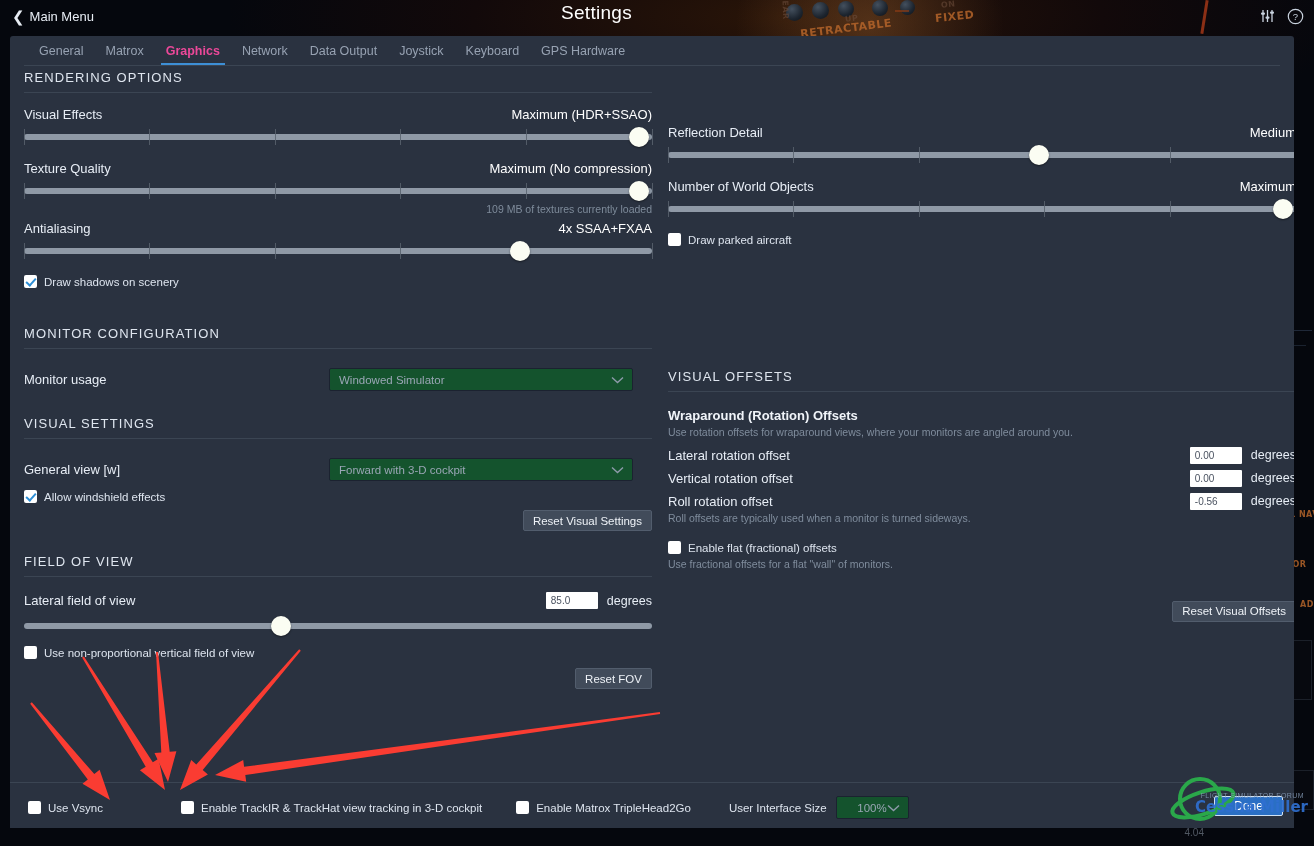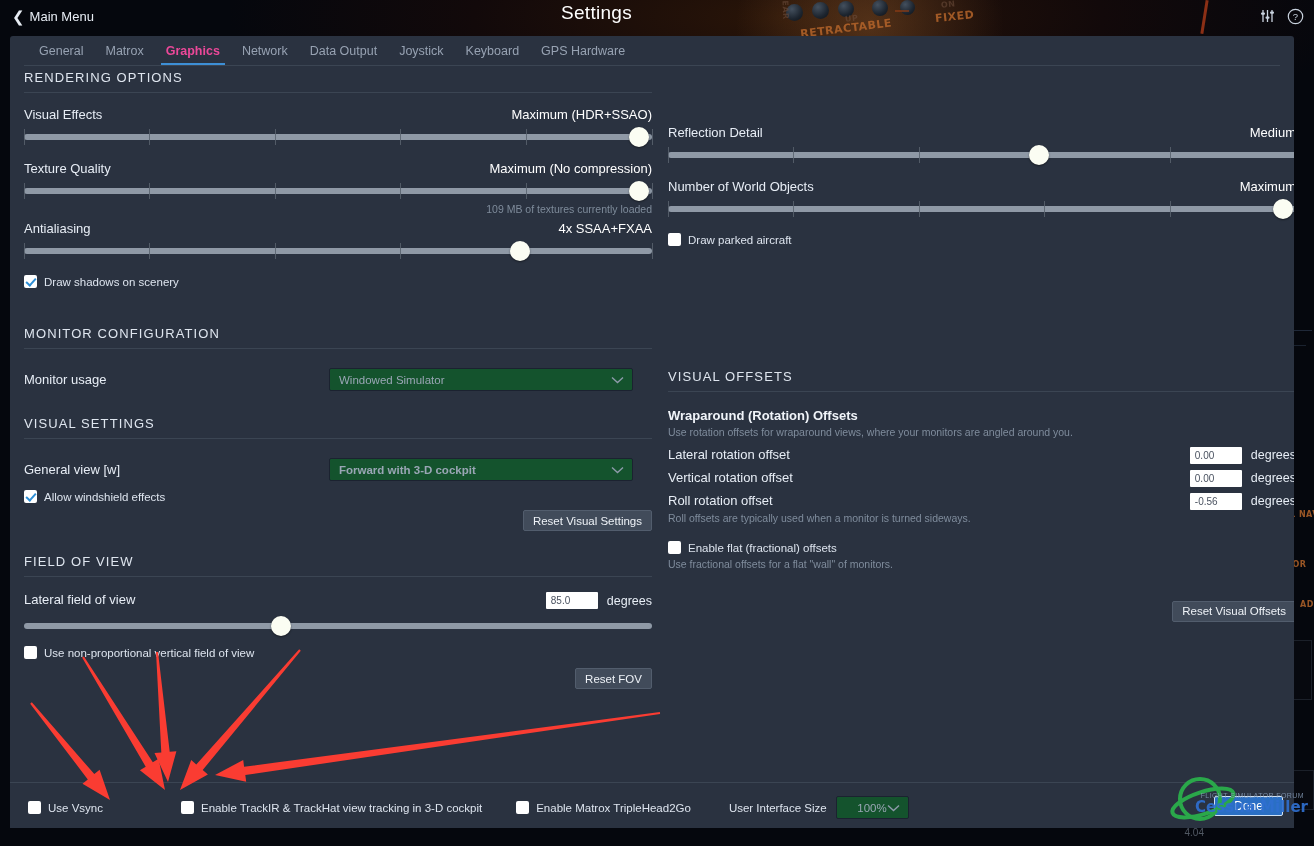--- a/index.html
+++ b/index.html
@@ -115,21 +115,21 @@
   .sec-rule { height: 1px; background: #3b4553; }
 
   
   .row-label {
     color: #e7edf5; font-size: 13px;
   }
   .row-value {
     color: #ffffff; font-size: 13px; text-align: right;
   }
   .lbl-row {
-    display: flex; justify-content: space-between; align-items: flex-start;
+    display: flex; justify-content: space-between; align-items: center;
   }
 
   
   .slider { position: relative; height: 20px; }
   .sl-track {
     position: absolute; left: 0; right: 0; top: 7px; height: 6px;
     background: #8f99a6; border-radius: 3px;
   }
   .sl-tick {
     position: absolute; top: 2px; width: 1px; height: 16px;
@@ -409,21 +409,21 @@
               </svg>
           </span>
         </div>
       </div>
 
       <div class="sec-title" style="margin-top:25px;">VISUAL SETTINGS</div>
       <div class="sec-rule"></div>
 
       <div style="display:flex;align-items:center;margin-top:19px;">
         <div class="row-label" style="width:305px;">General view [w]</div>
-        <div class="dropdown" style="width:304px;font-weight:bold;">
+        <div class="dropdown" style="width:304px;">
           <span class="dd-text">Forward with 3-D cockpit</span>
           <span class="dd-chev">
             <svg width="13" height="8" viewBox="0 0 13 8">
                 <path d="M1 1.5 L6.5 6.5 L12 1.5" fill="none" stroke="#8e9bab" stroke-width="1.4"></path>
               </svg>
           </span>
         </div>
       </div>
 
       <div class="cb-wrap" style="margin-top:9px;">

